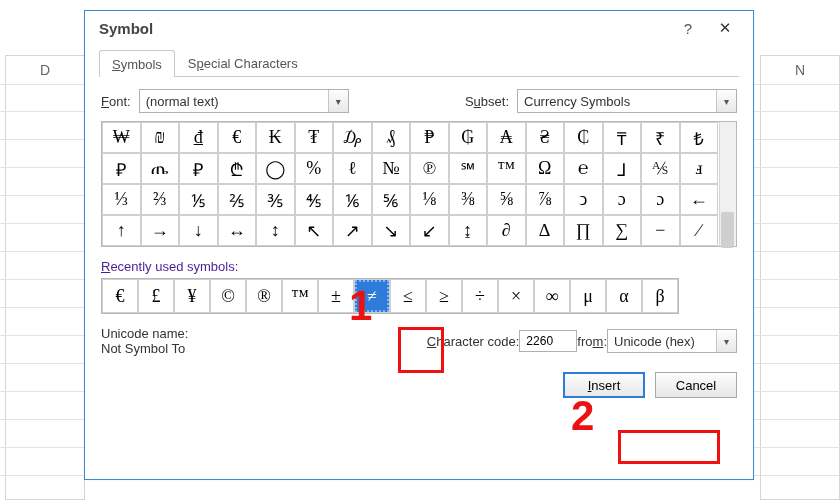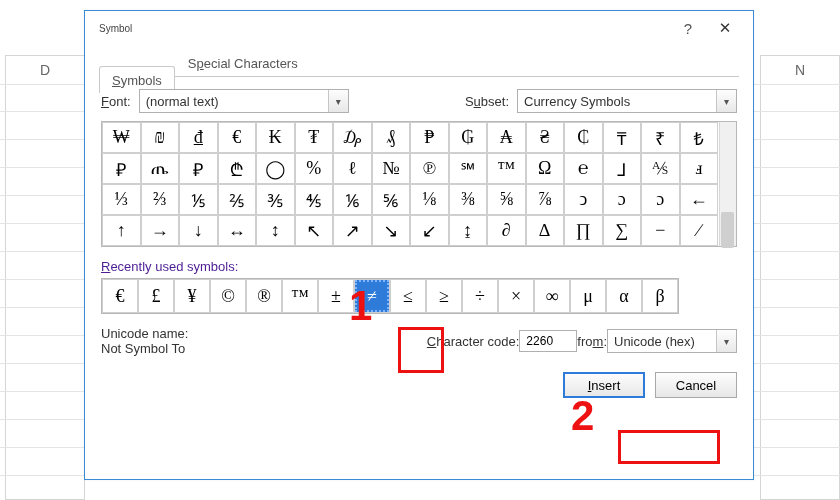--- a/index.html
+++ b/index.html
@@ -6,26 +6,26 @@
   body { margin:0; width:840px; height:500px; background:#fff; overflow:hidden; position:relative;}
   .sheet-bg { position:absolute; inset:0; background:#fff;}
   .sheet-col { position:absolute; top:55px; bottom:0; border-left:1px solid #d5d5d5; border-right:1px solid #d5d5d5;}
   .colD { left:5px; width:80px; text-align:center; color:#666; font-size:14px; padding-top:6px; border-top:1px solid #d5d5d5; border-bottom:1px solid #d5d5d5;}
   .colN { right:0; width:80px; text-align:center; color:#666; font-size:14px; padding-top:6px; border-top:1px solid #d5d5d5; border-bottom:1px solid #d5d5d5;}
   .rowlines{position:absolute; left:0; right:0; top:84px; bottom:0;}
   .rowlines div{height:28px;border-bottom:1px solid #e4e4e4;}
   .rowlines .first{border-top:1px solid #e4e4e4;}
   .dialog { position:absolute; left:84px; top:10px; width:670px; height:470px; background:#fff; border:1px solid #3a8bd6; box-shadow:0 0 0 1px rgba(0,0,0,.02);}
   .titlebar{height:34px; display:flex; align-items:center; padding:0 8px 0 14px; color:#444;}
-  .titlebar .title{flex:1; font-size:10px;}
+  .titlebar .title{flex:1; font-size:15px;font-weight:bold;}
   .titlebar .help{width:34px;text-align:center;font-size:15px;color:#555;cursor:pointer;}
   .titlebar .close{width:40px;text-align:center;font-size:15px;color:#333;cursor:pointer;}
   .tabs{display:flex; margin:4px 14px 0 14px; border-bottom:1px solid #c9c9c9; gap:0;}
   .tab{padding:6px 12px 5px; font-size:13px; color:#555; border:1px solid transparent; border-bottom:none; position:relative;}
-  .tab.active{border-color:#c9c9c9; background:#fff; border-radius:3px 3px 0 0; top:17px;}
+  .tab.active{border-color:#c9c9c9; background:#fff; border-radius:3px 3px 0 0; top:1px;}
   .tab u{text-decoration:underline;}
   .body{padding:12px 16px 12px 16px;}
   .row{display:flex; align-items:center; gap:8px; margin-bottom:8px; font-size:13px; color:#333;}
   .label u{text-decoration:underline;}
   .combo{position:relative; flex:0 0 auto;}
   .combo .field{height:24px; border:1px solid #b0b0b0; background:#fff; display:flex; align-items:center; padding:0 6px; font-size:13px;}
   .combo .btn{position:absolute; right:1px; top:1px; bottom:1px; width:20px; background:linear-gradient(#fdfdfd,#e8e8e8); border-left:1px solid #c6c6c6; display:flex; align-items:center; justify-content:center; font-size:10px; color:#555; cursor:pointer;}
   .grid-wrap{position:relative; border:1px solid #b8b8b8; padding-right:18px; margin-bottom:12px;}
   .grid{display:grid; grid-template-columns:repeat(16,1fr);}
   .cell{border:1px solid #cfcfcf; height:31px; display:flex; align-items:center; justify-content:center; font-size:18px; font-family:"Segoe UI Symbol","Arial Unicode MS",serif; cursor:pointer; background:#fff;}

